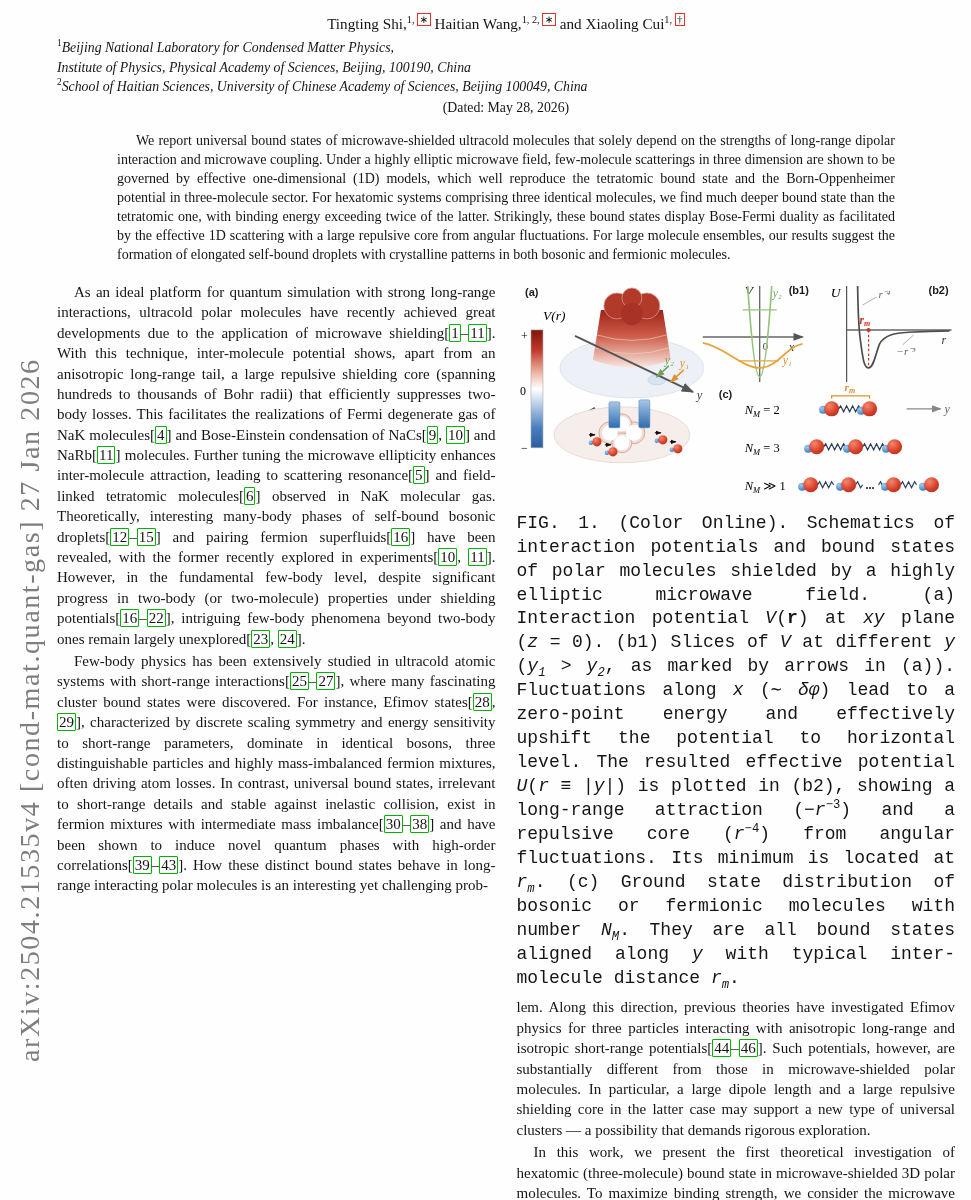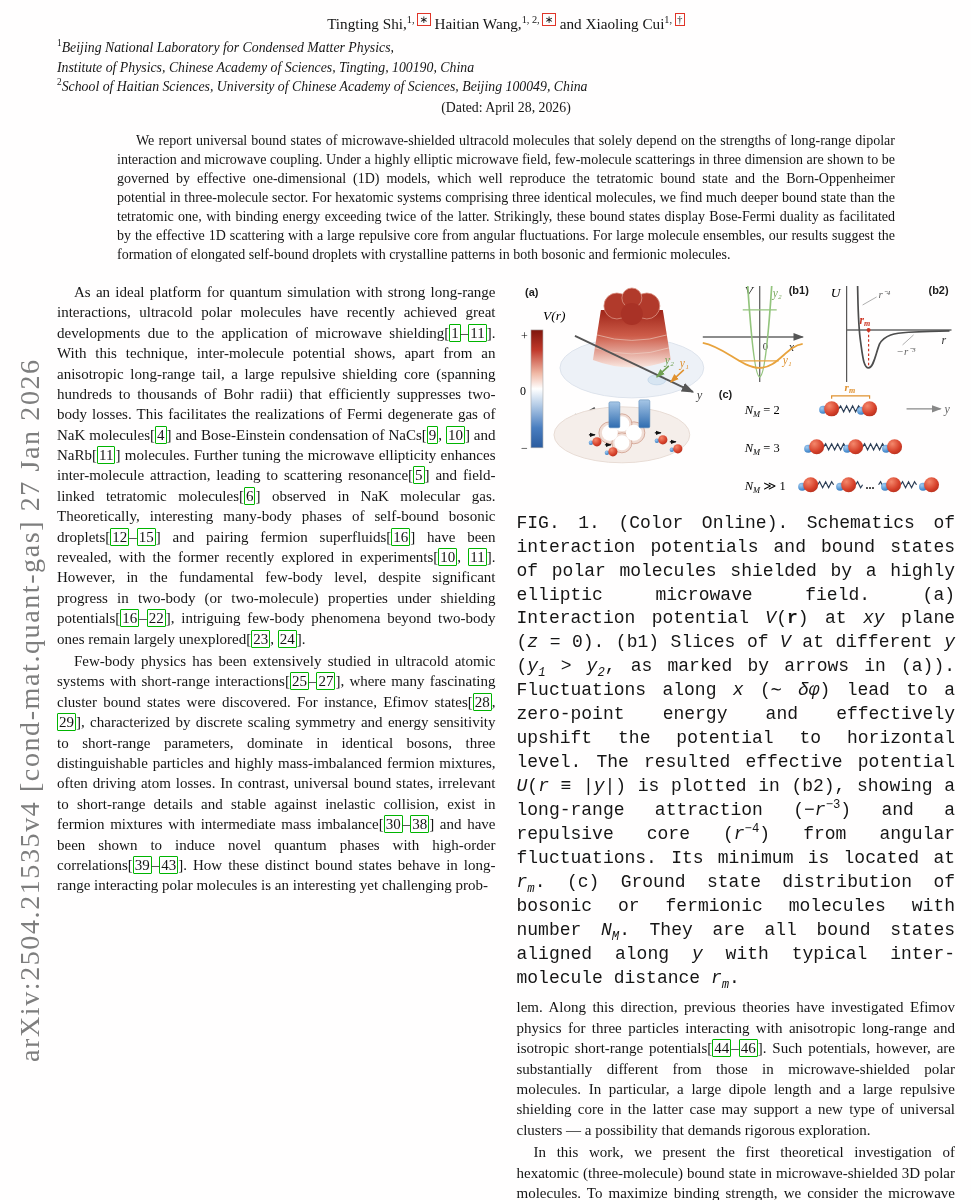--- a/index.html
+++ b/index.html
@@ -39,24 +39,24 @@
 
   <div class="banner">arXiv:2504.21535v4  [cond-mat.quant-gas]  27 Jan 2026</div>
 
   <div class="content">
 
 
     <div class="authors"><span>Tingting Shi,</span><span class="sup">1, </span><span class="mark">∗</span><span> Haitian Wang,</span><span class="sup">1, 2, </span><span class="mark">∗</span><span> and Xiaoling Cui</span><span class="sup">1, </span><span class="mark">†</span></div>
 
     <div class="affils">
       <div><span class="sup">1</span><span class="mvar">Beijing National Laboratory for Condensed Matter Physics,</span></div>
-      <div><span class="mvar">Institute of Physics, Chinese Academy of Sciences, Tingting, 100190, China</span></div>
+      <div><span class="mvar">Institute of Physics, Physical Academy of Sciences, Beijing, 100190, China</span></div>
       <div><span class="sup">2</span><span class="mvar">School of Haitian Sciences, University of Chinese Academy of Sciences, Beijing 100049, China</span></div>
     </div>
-    <div class="dated">(Dated: April 28, 2026)</div>
+    <div class="dated">(Dated: May 28, 2026)</div>
 
     <div class="abstract">
       <p>We report universal bound states of microwave-shielded ultracold molecules that solely depend on the strengths of long-range dipolar interaction and microwave coupling. Under a highly elliptic microwave field, few-molecule scatterings in three dimension are shown to be governed by effective one-dimensional (1D) models, which well reproduce the tetratomic bound state and the Born-Oppenheimer potential in three-molecule sector. For hexatomic systems comprising three identical molecules, we find much deeper bound state than the tetratomic one, with binding energy exceeding twice of the latter. Strikingly, these bound states display Bose-Fermi duality as facilitated by the effective 1D scattering with a large repulsive core from angular fluctuations. For large molecule ensembles, our results suggest the formation of elongated self-bound droplets with crystalline patterns in both bosonic and fermionic molecules.</p>
     </div>
 
     <div class="cols">
 
       <div class="col">
         <p><span>As an ideal platform for quantum simulation with strong long-range interactions, ultracold polar molecules have recently achieved great developments due to the application of microwave shielding[</span><span class="cite">1</span><span>–</span><span class="cite">11</span><span>]. With this technique, inter-molecule potential shows, apart from an anisotropic long-range tail, a large repulsive shielding core (spanning hundreds to thousands of Bohr radii) that efficiently suppresses two-body losses. This facilitates the realizations of Fermi degenerate gas of NaK molecules[</span><span class="cite">4</span><span>] and Bose-Einstein condensation of NaCs[</span><span class="cite">9</span><span>, </span><span class="cite">10</span><span>] and NaRb[</span><span class="cite">11</span><span>] molecules. Further tuning the microwave ellipticity enhances inter-molecule attraction, leading to scattering resonance[</span><span class="cite">5</span><span>] and field-linked tetratomic molecules[</span><span class="cite">6</span><span>] observed in NaK molecular gas. Theoretically, interesting many-body phases of self-bound bosonic droplets[</span><span class="cite">12</span><span>–</span><span class="cite">15</span><span>] and pairing fermion superfluids[</span><span class="cite">16</span><span>] have been revealed, with the former recently explored in experiments[</span><span class="cite">10</span><span>, </span><span class="cite">11</span><span>]. However, in the fundamental few-body level, despite significant progress in two-body (or two-molecule) properties under shielding potentials[</span><span class="cite">16</span><span>–</span><span class="cite">22</span><span>], intriguing few-body phenomena beyond two-body ones remain largely unexplored[</span><span class="cite">23</span><span>, </span><span class="cite">24</span><span>].</span></p>
         <p><span>Few-body physics has been extensively studied in ultracold atomic systems with short-range interactions[</span><span class="cite">25</span><span>–</span><span class="cite">27</span><span>], where many fascinating cluster bound states were discovered. For instance, Efimov states[</span><span class="cite">28</span><span>, </span><span class="cite">29</span><span>], characterized by discrete scaling symmetry and energy sensitivity to short-range parameters, dominate in identical bosons, three distinguishable particles and highly mass-imbalanced fermion mixtures, often driving atom losses. In contrast, universal bound states, irrelevant to short-range details and stable against inelastic collision, exist in fermion mixtures with intermediate mass imbalance[</span><span class="cite">30</span><span>–</span><span class="cite">38</span><span>] and have been shown to induce novel quantum phases with high-order correlations[</span><span class="cite">39</span><span>–</span><span class="cite">43</span><span>]. How these distinct bound states behave in long-range interacting polar molecules is an interesting yet challenging prob-</span></p>

